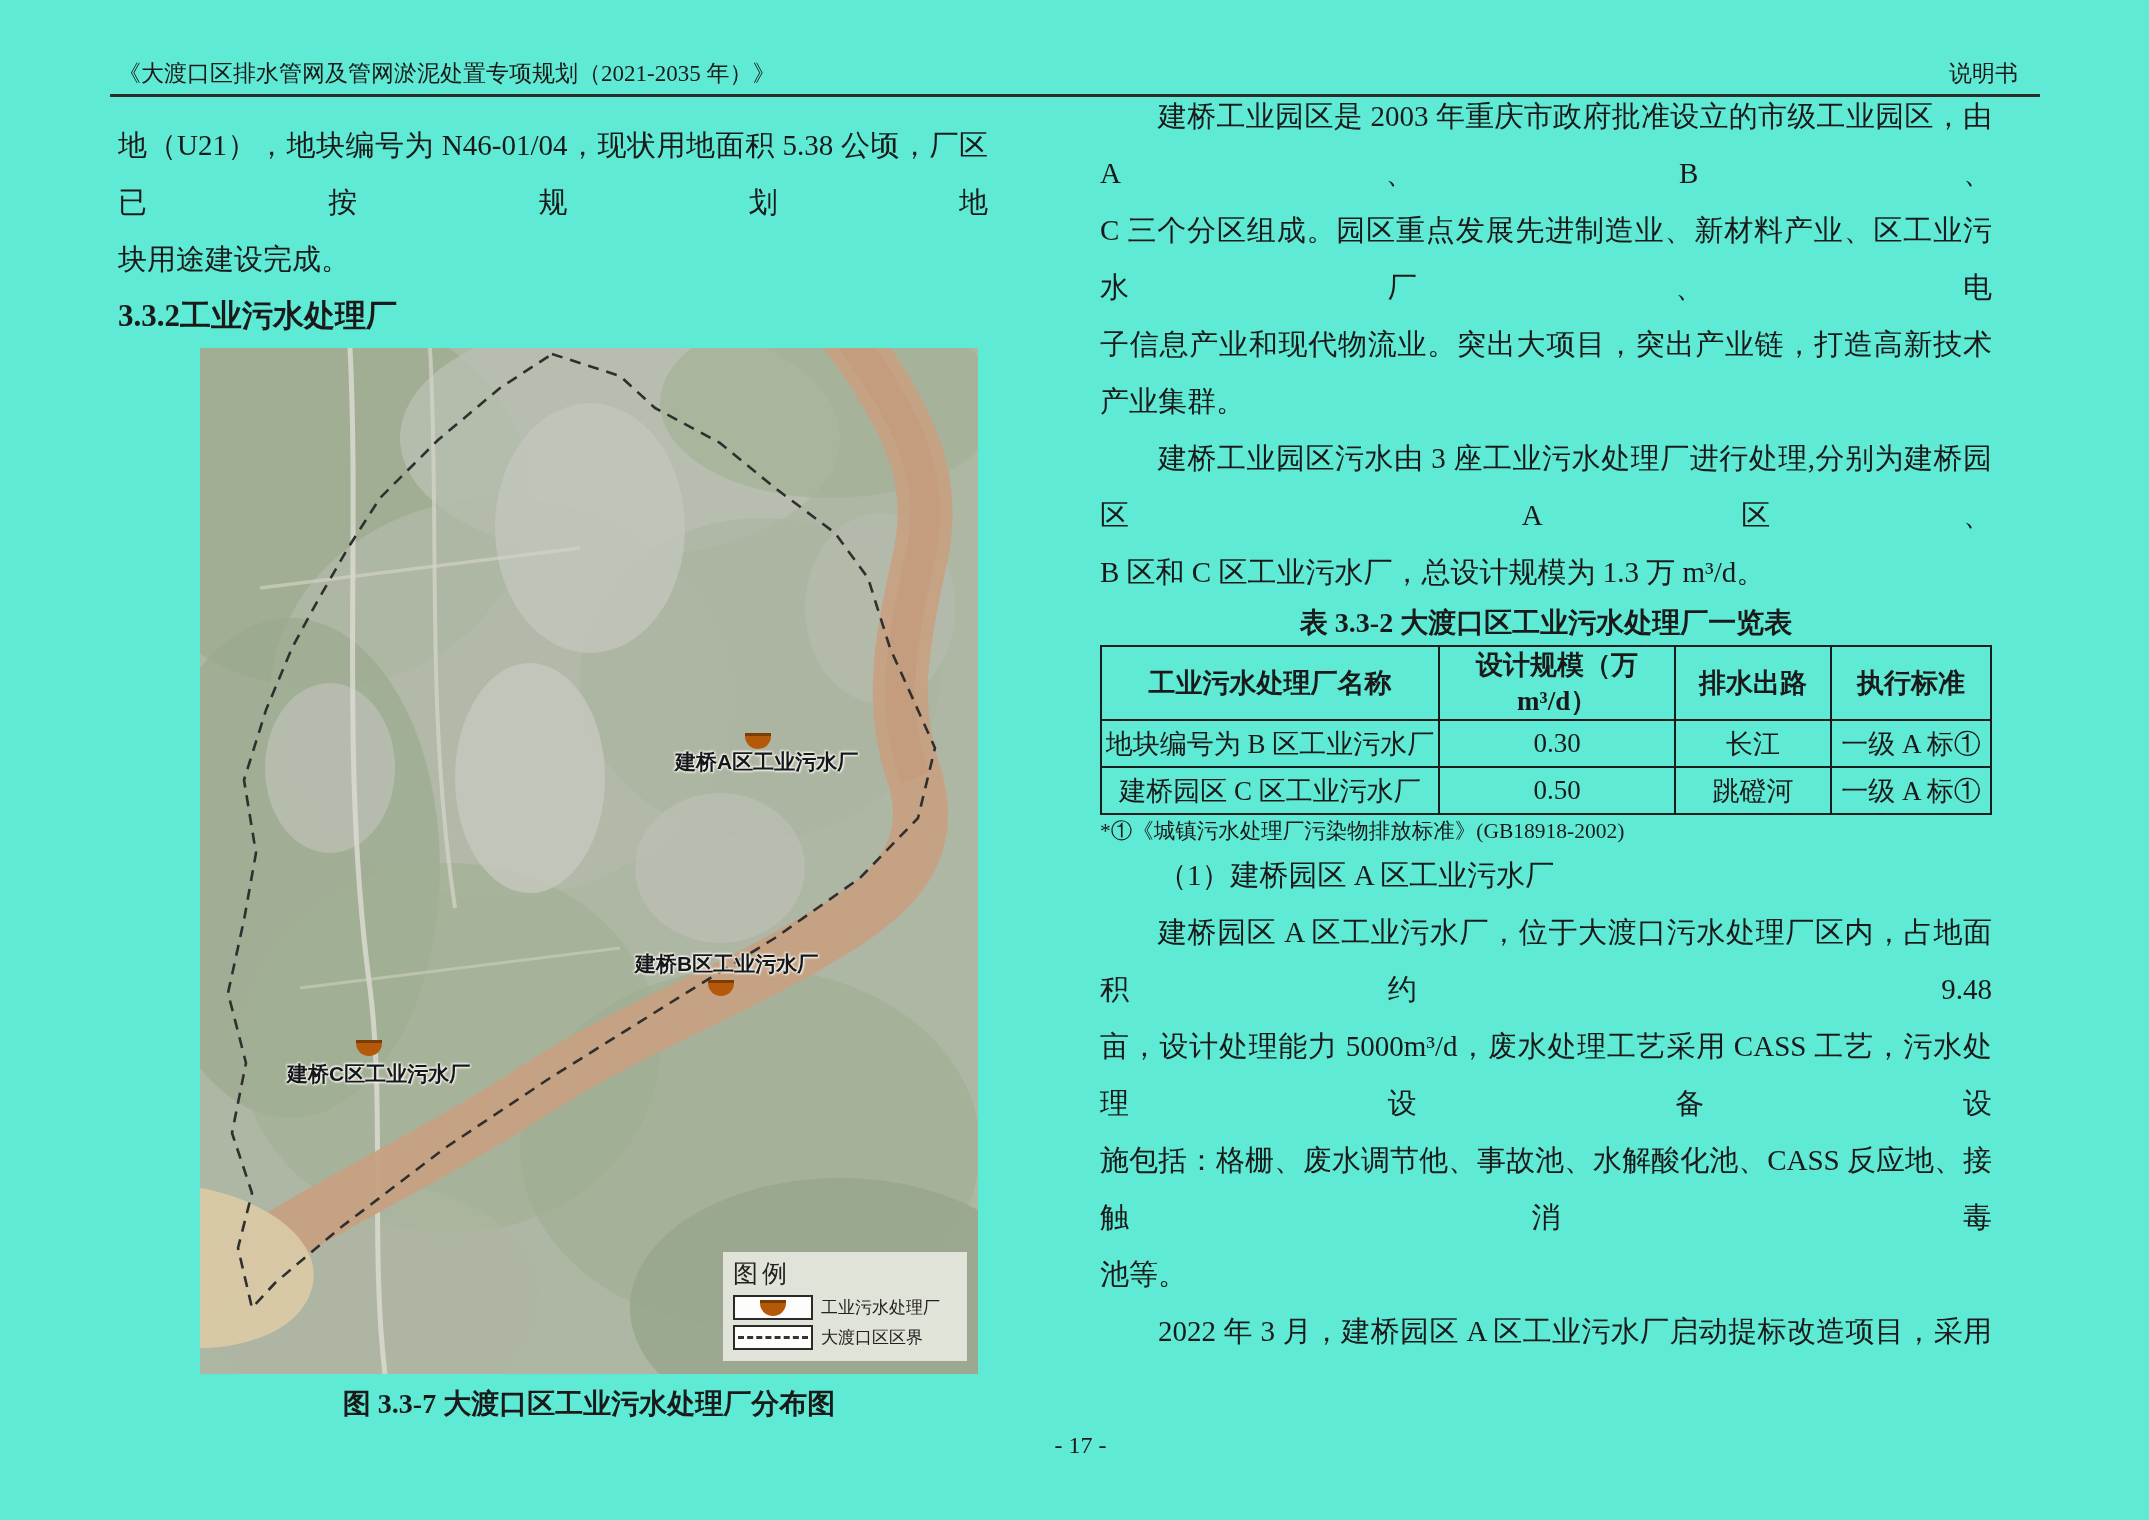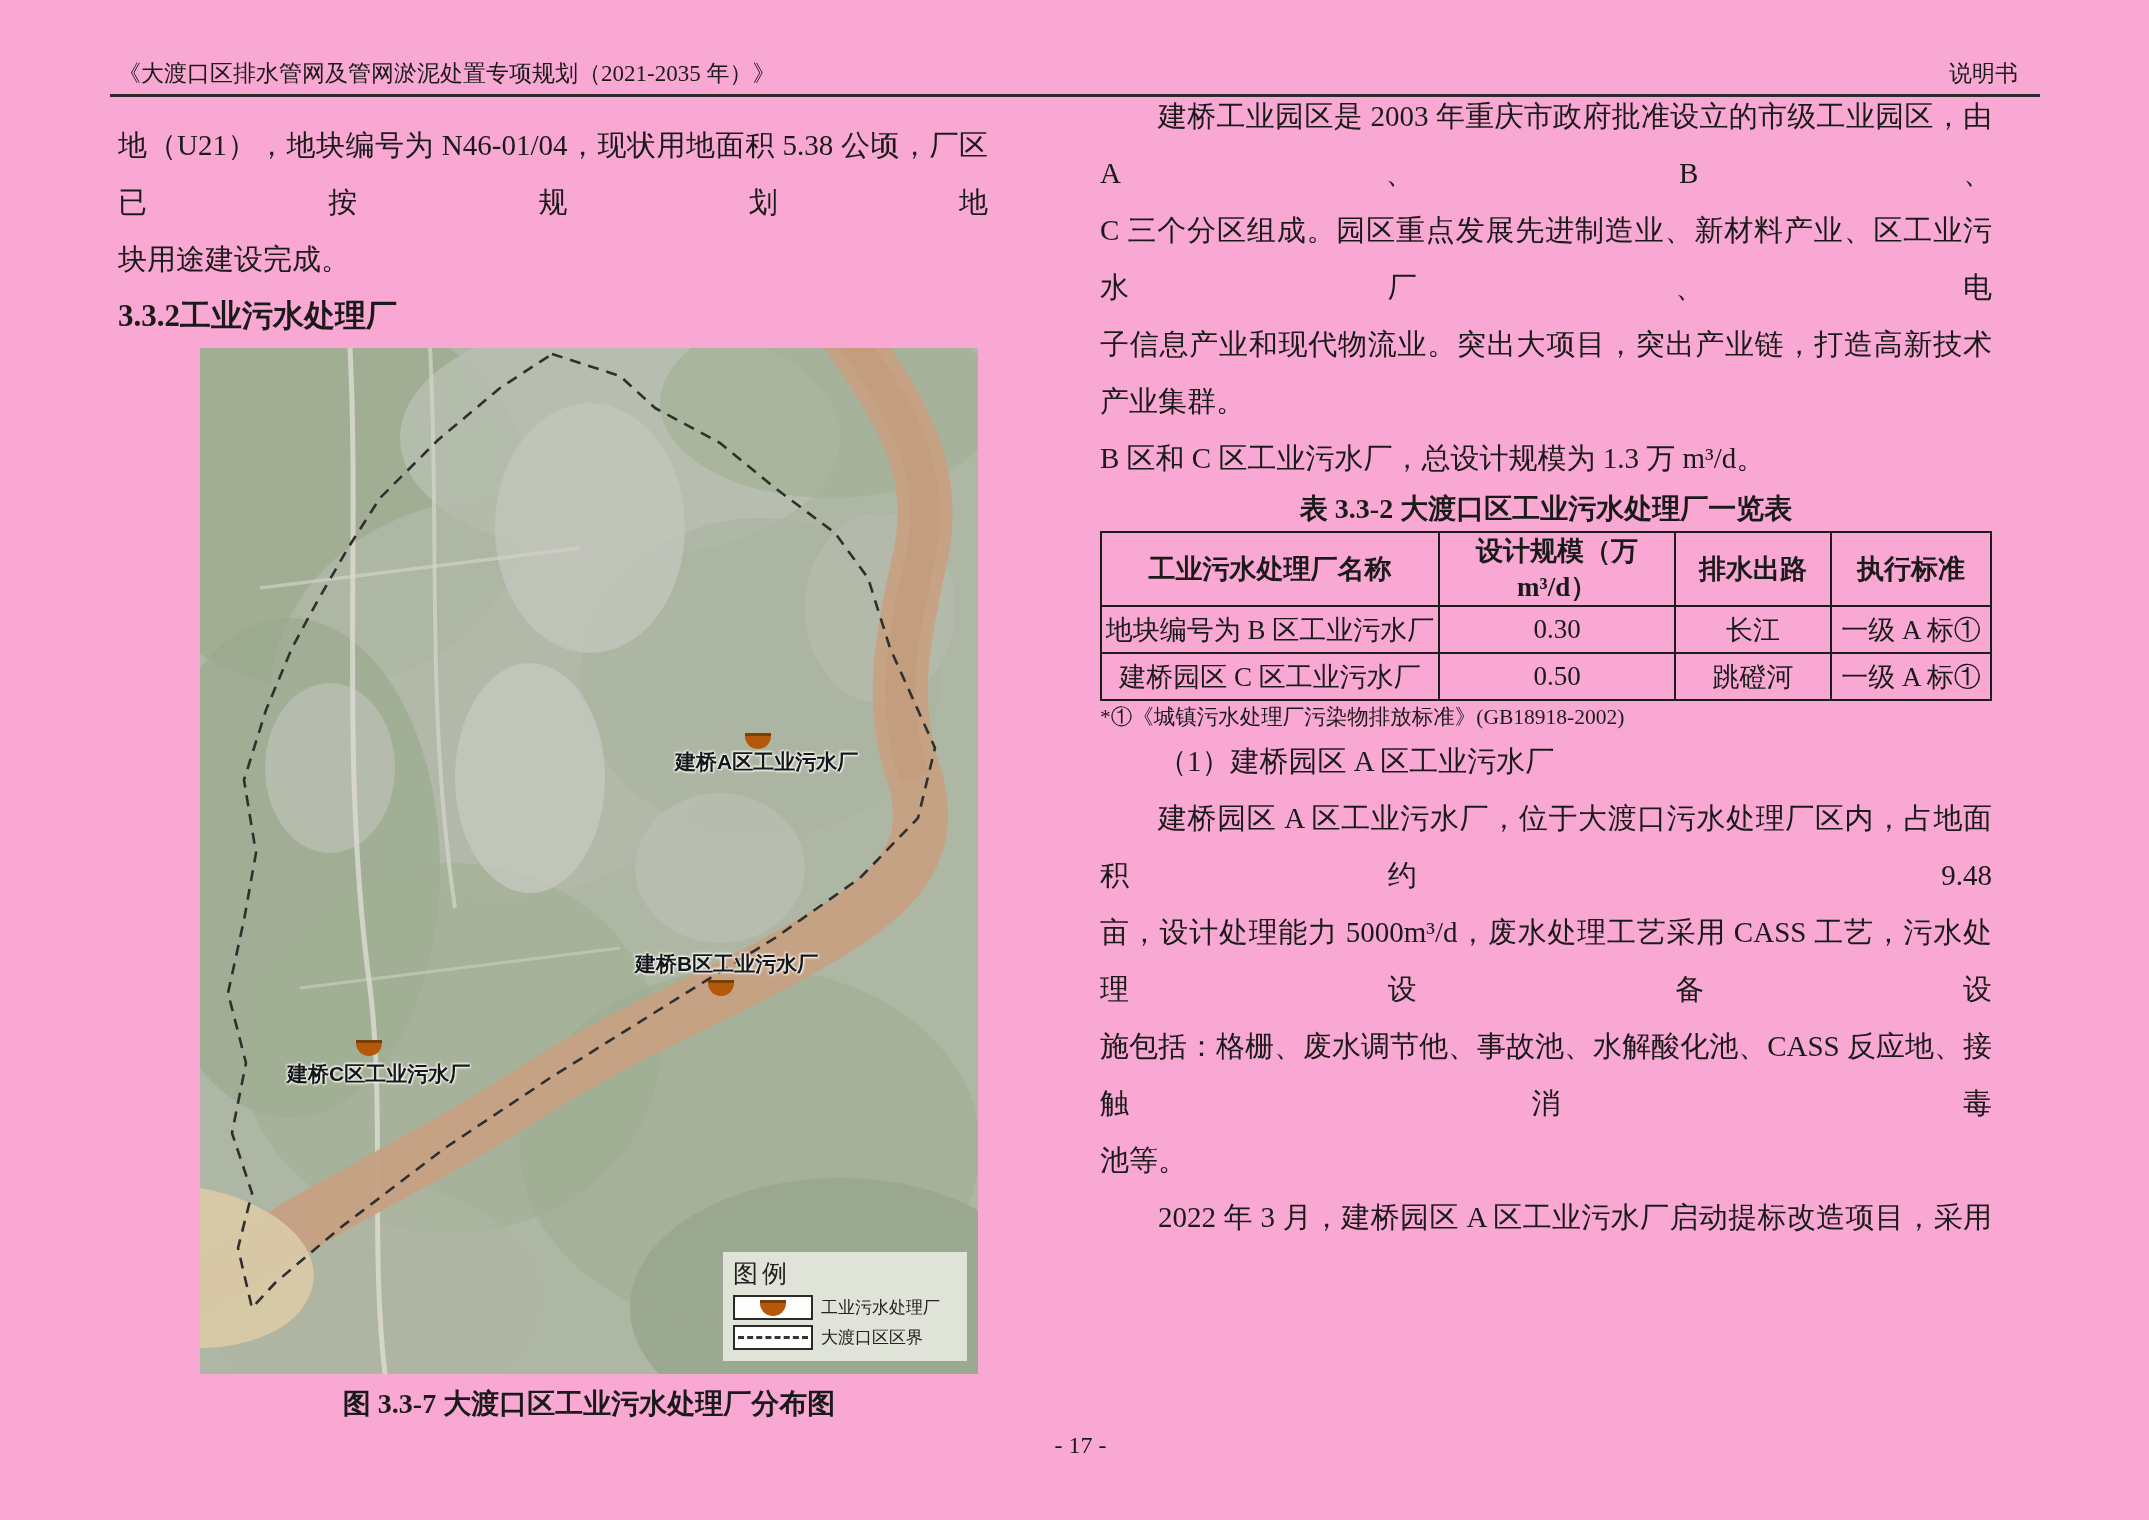--- a/index.html
+++ b/index.html
@@ -1,16 +1,16 @@
 <!DOCTYPE html>
 <html><head>
 <meta charset="utf-8">
 <style>
   html,body{margin:0;padding:0;background:#ffffff;}
-  .page{position:relative;width:2149px;height:1520px;background:#f9a8d4;overflow:hidden;
+  .page{position:relative;width:2149px;height:1520px;background:#5eead4;overflow:hidden;
         font-family:"Liberation Serif","DejaVu Serif",serif;color:#1a1a1a;}
 
   
   .hdr-left{position:absolute;left:118px;top:58px;font-size:23px;}
   .hdr-right{position:absolute;right:131px;top:58px;font-size:23px;}
   .hdr-rule{position:absolute;left:110px;top:94px;width:1930px;border-top:3px solid #2b2b2b;}
 
   
   .footer{position:absolute;left:6px;top:1432px;width:100%;text-align:center;font-size:24px;}
 
@@ -128,20 +128,21 @@
     <div class="fig-caption">图 3.3-7 大渡口区工业污水处理厂分布图</div>
   </div>
 
   <div class="col col-right">
     <div>
       <div class="ln ind">建桥工业园区是 2003 年重庆市政府批准设立的市级工业园区，由 A、B、</div>
       <div class="ln">C 三个分区组成。园区重点发展先进制造业、新材料产业、区工业污水厂、电</div>
       <div class="ln last">子信息产业和现代物流业。突出大项目，突出产业链，打造高新技术产业集群。</div>
     </div>
     <div>
+      <div class="ln ind">建桥工业园区污水由 3 座工业污水处理厂进行处理,分别为建桥园区 A 区、</div>
       <div class="ln last">B 区和 C 区工业污水厂，总设计规模为 1.3 万 m³/d。</div>
     </div>
 
     <div class="tbl-title">表 3.3-2 大渡口区工业污水处理厂一览表</div>
 
     <table class="datatbl">
       <colgroup>
           <col class="c0">
           <col class="c1">
           <col class="c2">

